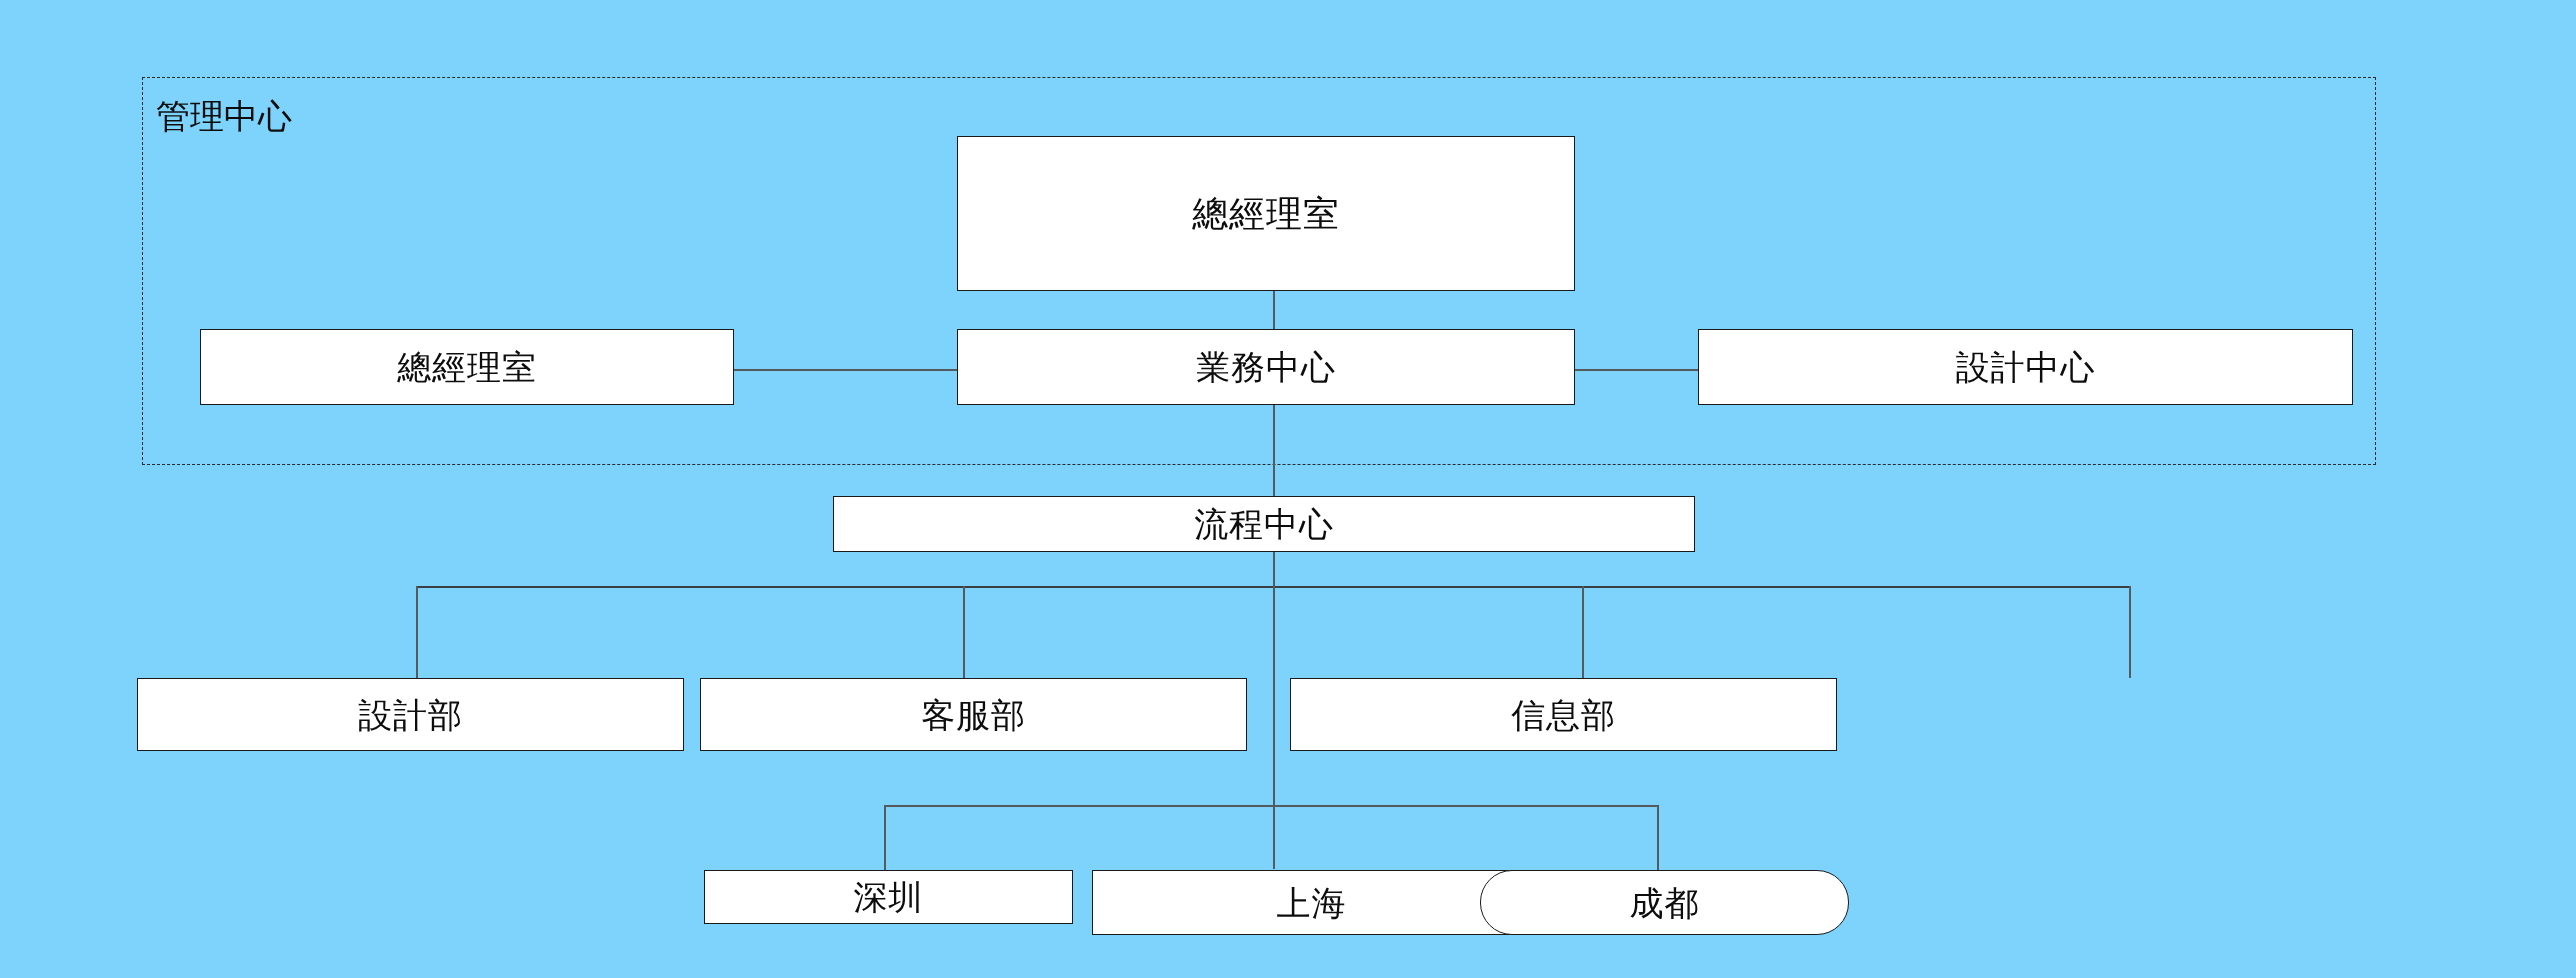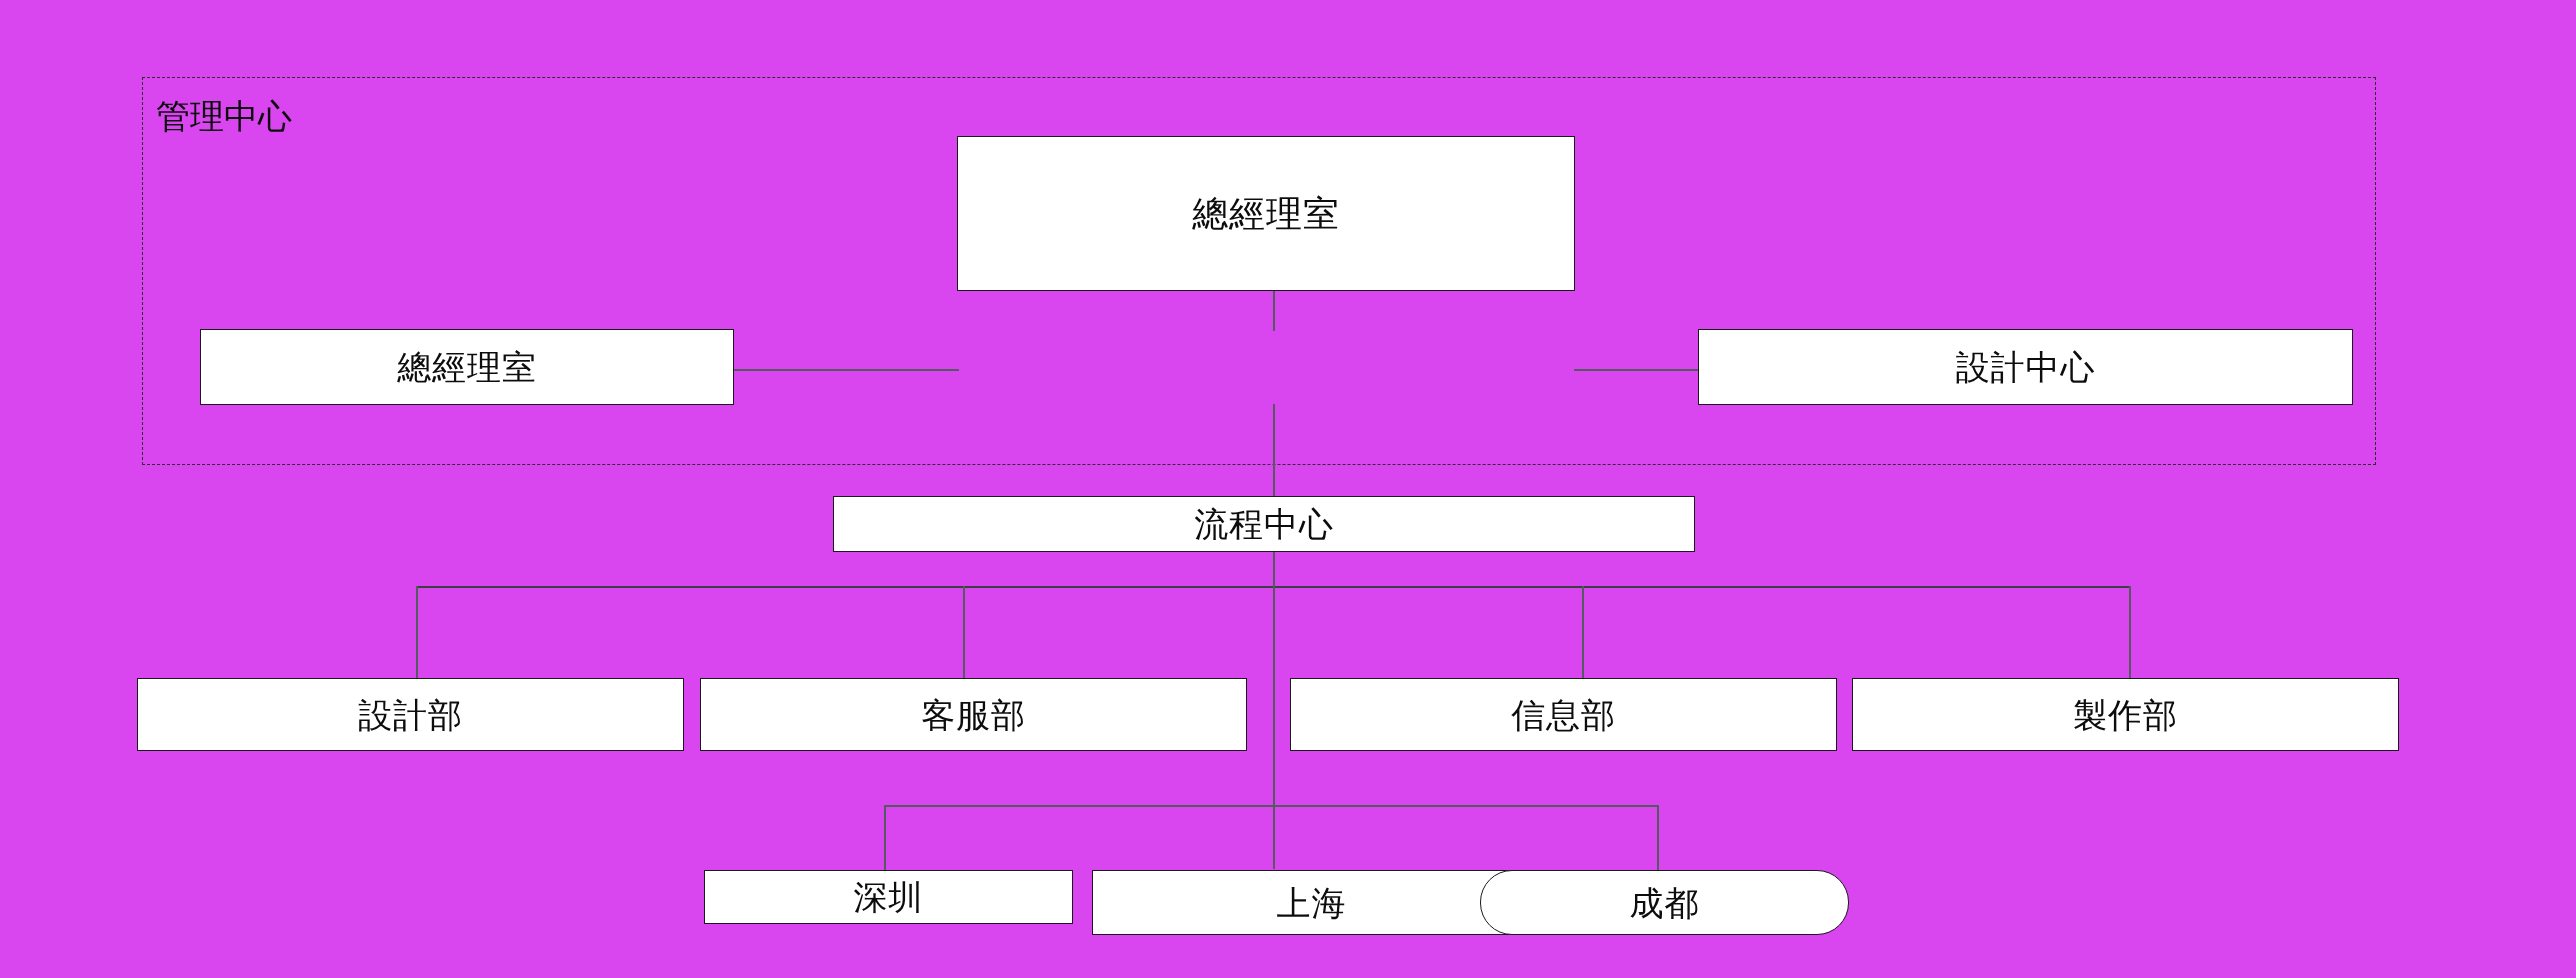--- a/index.html
+++ b/index.html
@@ -7,21 +7,21 @@
     padding: 0;
     background: #ffffff;
   }
   body {
     font-family: "DejaVu Sans", "Liberation Sans", sans-serif;
   }
   #canvas {
     position: relative;
     width: 2576px;
     height: 978px;
-    background: #d946ef;
+    background: #7dd3fc;
     overflow: hidden;
   }
   
   .group-box {
     position: absolute;
     box-sizing: border-box;
     border: 1.7px dashed #2b2b2b;
     background: transparent;
   }
   .group-label {
@@ -94,32 +94,32 @@
 
   <div class="hline" style="left:884px; top:805px; width:775px;"></div>
 
   <div class="vline" style="left:884px; top:805px; height:65px;"></div>
   <div class="vline" style="left:1657px; top:805px; height:65px;"></div>
 
   <div class="node tall" style="left:957px; top:136px; width:618px; height:155px;">總經理室</div>
 
   <div class="node" style="left:200px; top:329px; width:534px; height:76px;">總經理室</div>
 
+  <div class="node" style="left:957px; top:329px; width:618px; height:76px;">業務中心</div>
 
   <div class="node" style="left:1698px; top:329px; width:655px; height:76px;">設計中心</div>
 
   <div class="node" style="left:833px; top:496px; width:862px; height:56px;">流程中心</div>
 
   <div class="node" style="left:137px; top:678px; width:547px; height:73px;">設計部</div>
 
   <div class="node" style="left:700px; top:678px; width:547px; height:73px;">客服部</div>
 
   <div class="node" style="left:1290px; top:678px; width:547px; height:73px;">信息部</div>
 
-  <div class="node" style="left:1852px; top:678px; width:547px; height:73px;">製作部</div>
 
   <div class="node" style="left:704px; top:870px; width:369px; height:54px;">深圳</div>
 
   <div class="node" style="left:1092px; top:870px; width:439px; height:65px;">上海</div>
 
   <div class="node" style="left:1480px; top:870px; width:369px; height:65px;border-radius:32px;">成都</div>
 
 </div>
 
 

